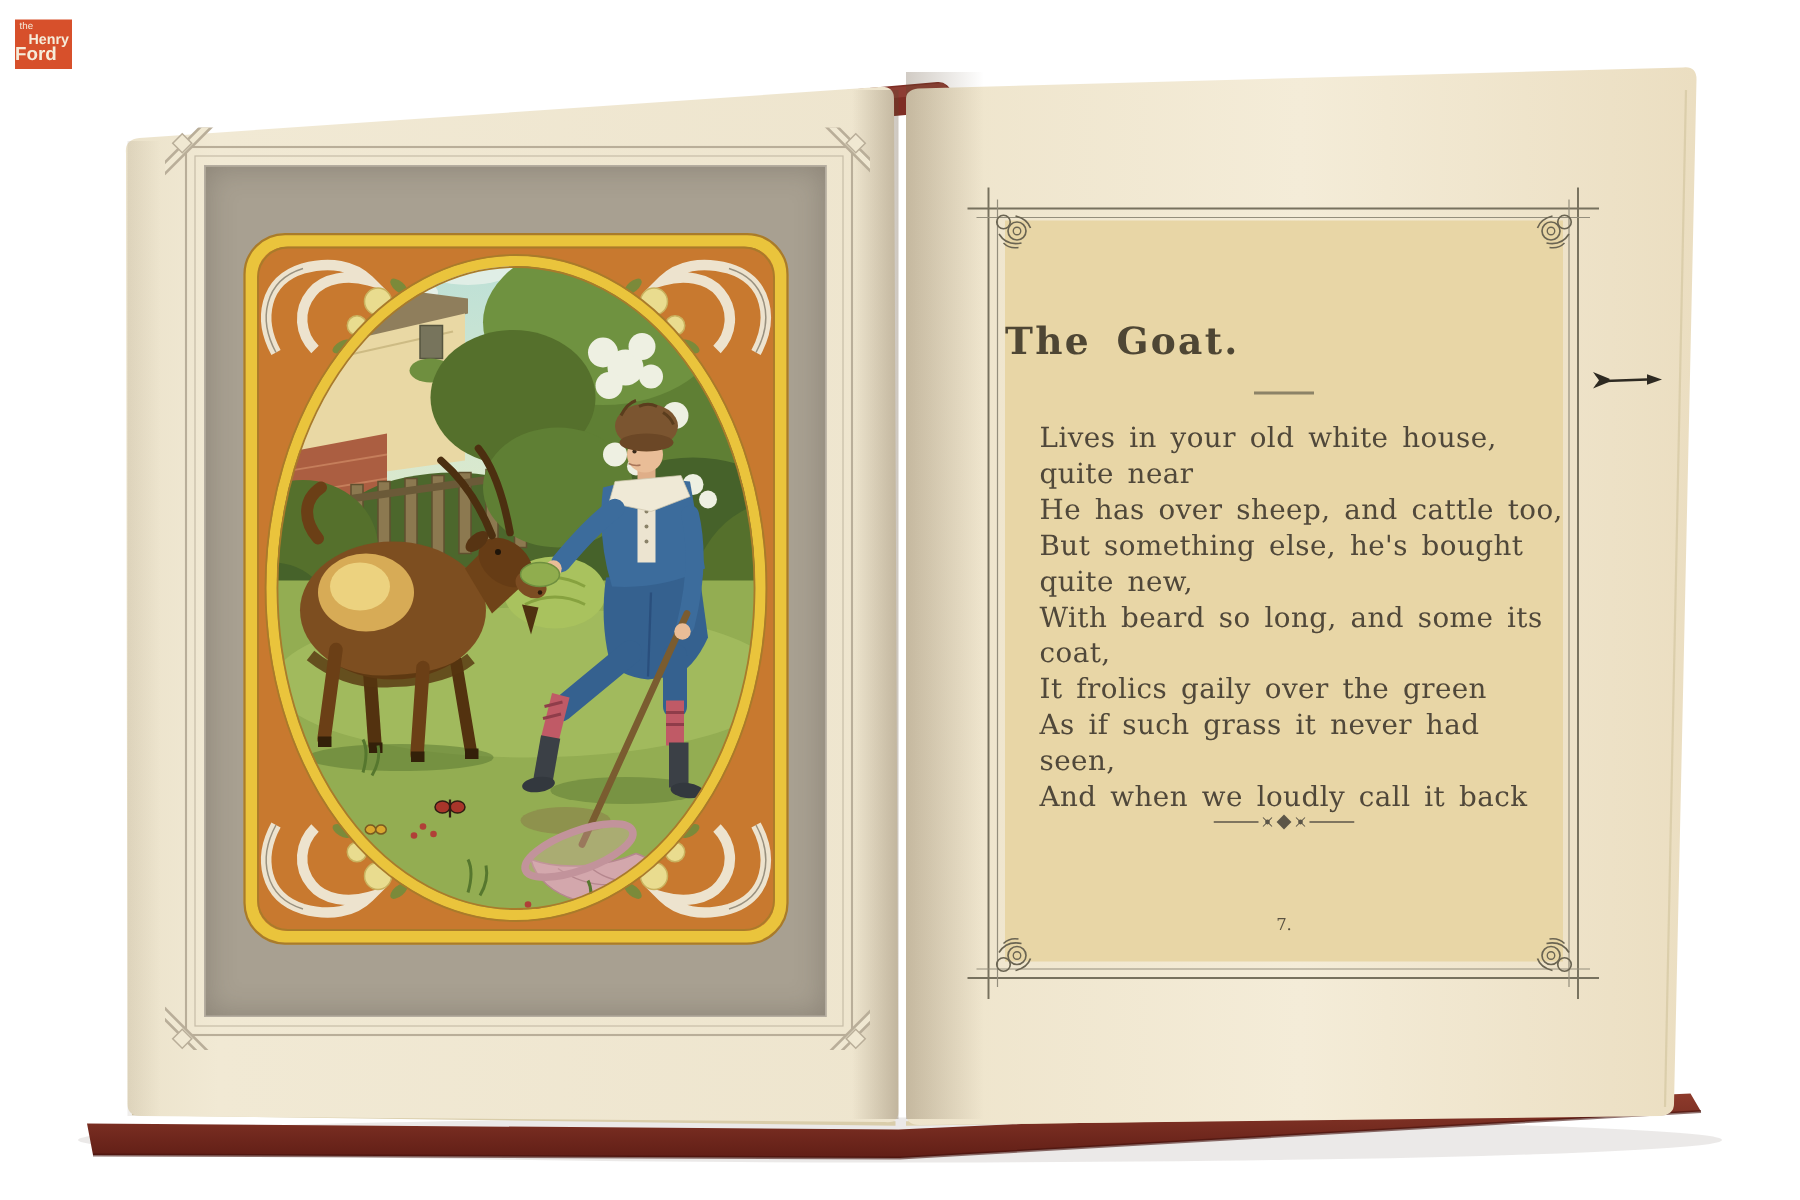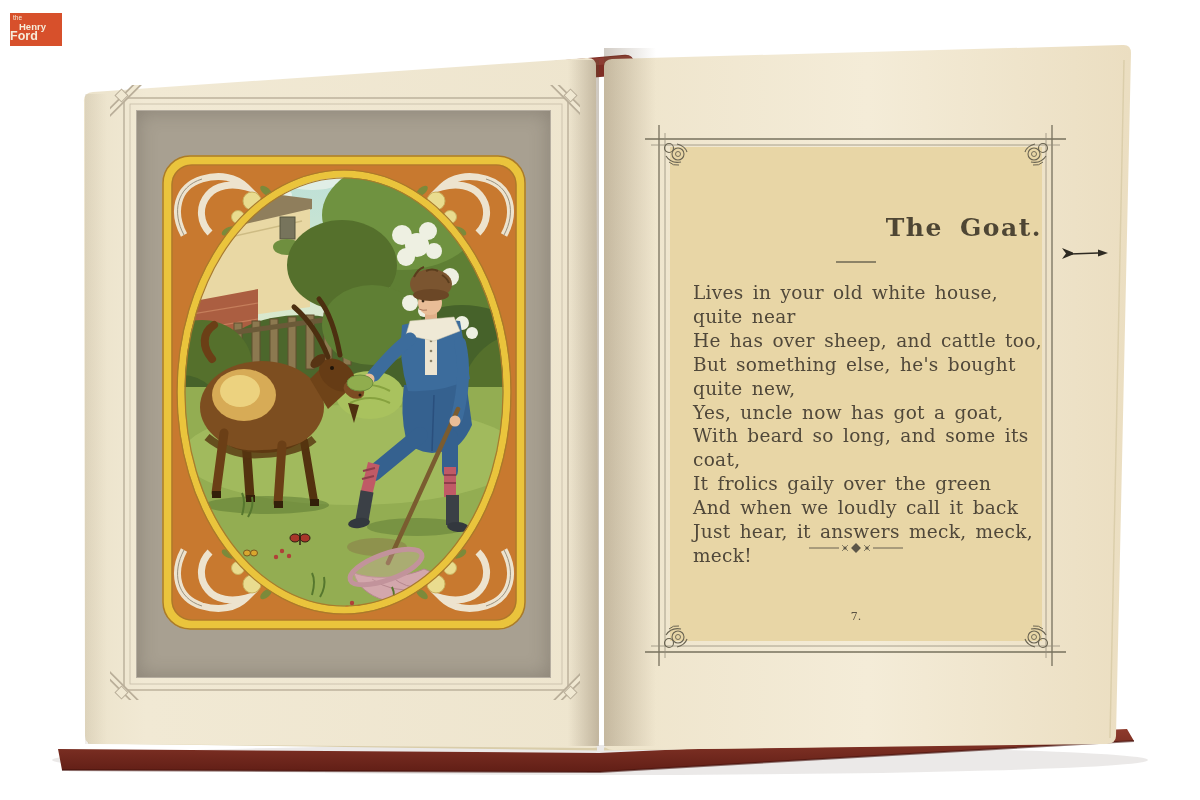--- a/index.html
+++ b/index.html
@@ -1,29 +1,29 @@
 <!DOCTYPE html>
 <html><head>
 <meta charset="utf-8">
 <style>
   html,body{margin:0;padding:0;background:#ffffff;width:1200px;height:800px;overflow:hidden;}
   #stage{position:relative;width:1200px;height:800px;background:#ffffff;font-family:"DejaVu Serif",serif;}
   .abs{position:absolute;}
   
-  #hf-logo{left:10px;top:13px;width:52px;height:33px;background:#d7502b;overflow:hidden;
+  #hf-logo{left:10px;top:13px;width:38px;height:33px;background:#d7502b;overflow:hidden;
     font-family:"Liberation Sans",sans-serif;color:#f6ecd9;line-height:1;}
   #hf-logo span{position:absolute;font-weight:bold;letter-spacing:0;}
   #hf-the{left:3px;top:2px;font-size:6.5px;font-weight:normal!important;}
   #hf-henry{left:9px;top:9px;font-size:9.5px;}
   #hf-ford{left:0;top:17px;font-size:12.5px;}
   
   #mat{left:136px;top:110px;width:413px;height:566px;background:#a8a091;
     box-shadow:inset 0 0 20px rgba(60,55,45,.28);border:1px solid #b5ada0;}
   
-  #rp-title{left:670px;top:213px;width:372px;text-align:right;font-size:25px;font-weight:bold;
+  #rp-title{left:670px;top:213px;width:372px;text-align:left;font-size:25px;font-weight:bold;
     color:#4e4634;letter-spacing:1.5px;word-spacing:7px;}
   #rp-rule{left:836px;top:261px;width:40px;height:2px;background:#6e6752;opacity:.75;}
   #rp-poem{left:693px;top:281px;width:350px;font-size:18.5px;line-height:23.9px;color:#50483a;
     letter-spacing:.3px;word-spacing:3px;}
   #rp-pageno{left:670px;top:610px;width:372px;text-align:center;font-size:11px;color:#5a5242;}
 </style>
 </head>
 <body>
 
 <div id="stage">
@@ -290,25 +290,24 @@
     <use href="#rfc" transform="translate(23,531) scale(1,-1)"></use>
     <use href="#rfc" transform="translate(409,531) scale(-1,-1)"></use>
   </svg>
 
   <div class="abs" id="rp-title">The Goat.</div>
   <div class="abs" id="rp-rule"></div>
   <div class="abs" id="rp-poem">
     <div>Lives in your old white house, quite near</div>
     <div>He has over sheep, and cattle too,</div>
     <div>But something else, he's bought quite new,</div>
-    <div>Yes, uncle now has got a goat,</div>
     <div>With beard so long, and some its coat,</div>
     <div>It frolics gaily over the green</div>
+    <div>As if such grass it never had seen,</div>
     <div>And when we loudly call it back</div>
-    <div>Just hear, it answers meck, meck, meck!</div>
   </div>
 
   <svg class="abs" style="left:809px;top:542px" width="94" height="12" viewBox="0 0 94 12">
     <path d="M0,6 H30 M64,6 H94" stroke="#5c5648" stroke-width="0.9"></path>
     <circle cx="36" cy="6" r="1.6" fill="#5c5648"></circle>
     <rect x="43.5" y="2.5" width="7" height="7" transform="rotate(45 47 6)" fill="#5c5648"></rect>
     <circle cx="58" cy="6" r="1.6" fill="#5c5648"></circle>
     <path d="M33,3 l6,6 M33,9 l6,-6 M55,3 l6,6 M55,9 l6,-6" stroke="#5c5648" stroke-width="0.7"></path>
   </svg>
 

